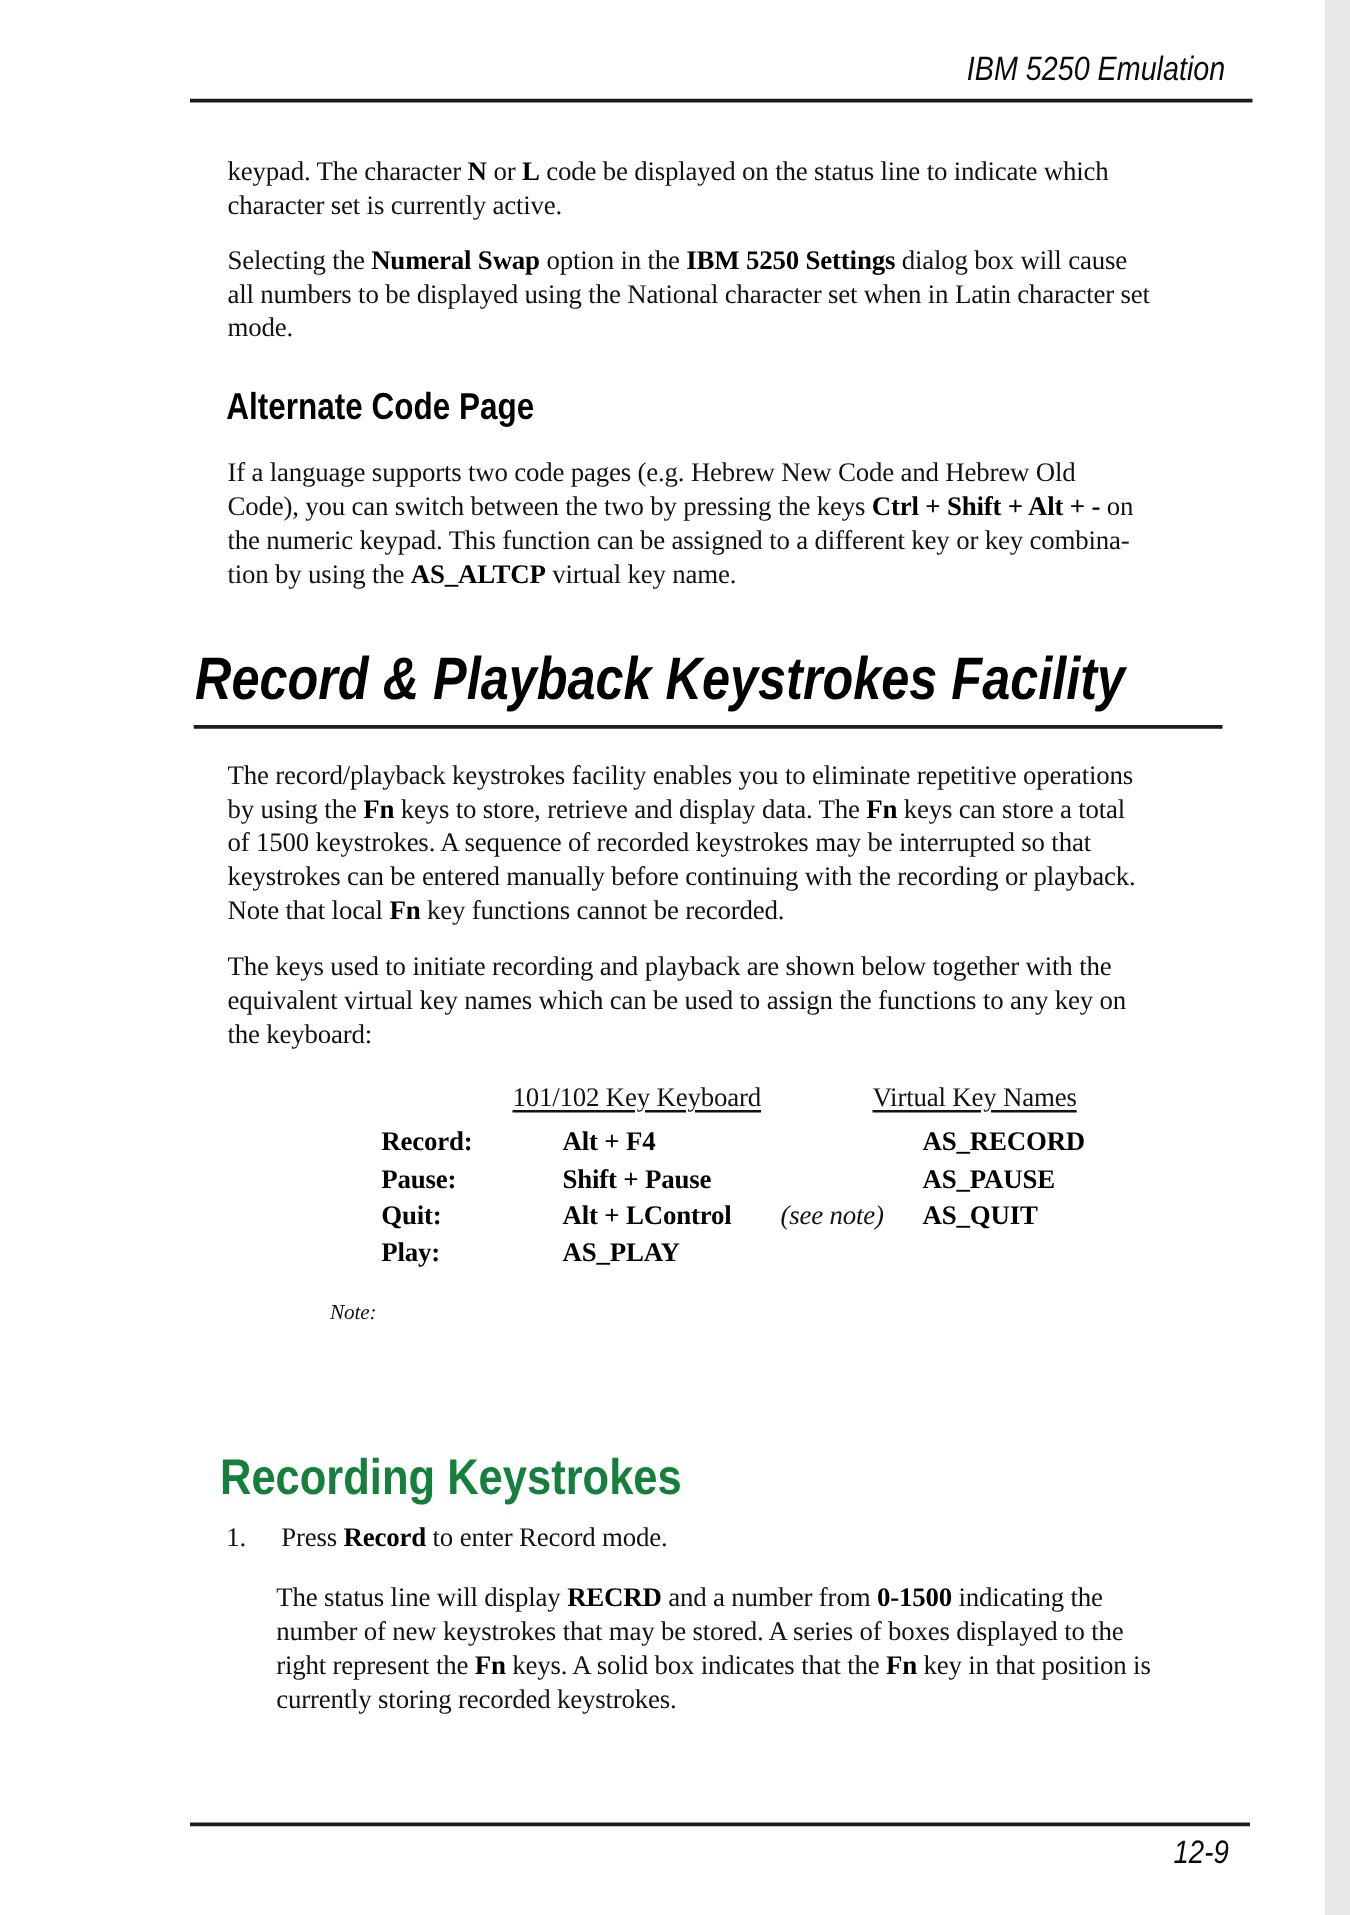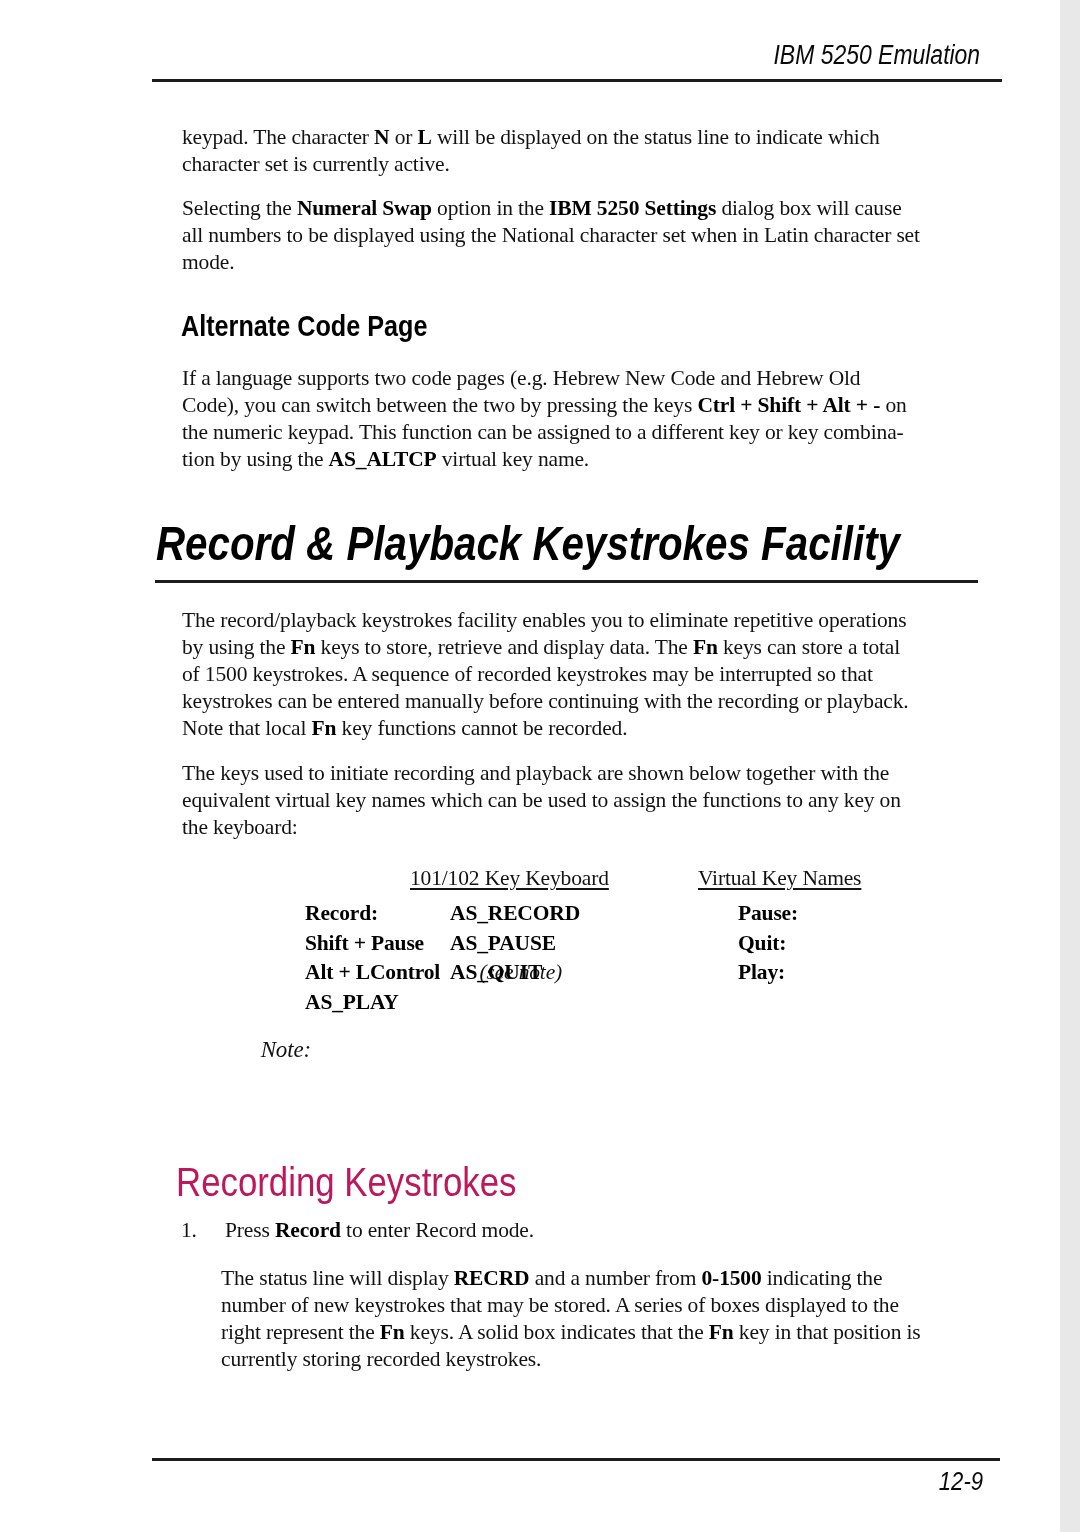--- a/index.html
+++ b/index.html
@@ -37,43 +37,43 @@
   .h-main-rule{top:580px;left:155px;width:823px;height:3px;}
   .p4{left:182px;top:607px;}
   .p5{left:182px;top:760px;}
   
   .keytable{left:265px;top:863px;display:grid;grid-template-columns:145px 288px auto;font-size:21.5px;letter-spacing:-0.15px;white-space:nowrap;}
   .keytable .hcell{line-height:30px;padding-bottom:6px;}
   .keytable .hcell span{text-decoration:underline;text-decoration-thickness:2px;text-underline-offset:3px;margin-top:12px;}
   .keytable .cell{line-height:29.5px;margin-left:40px;}
   .keytable .c-label,.keytable .c-virtual{font-weight:700;color:#000;}
   
-  .note{left:252px;top:1035px;display:flex;font-size:23px;line-height:29px;letter-spacing:-0.15px;white-space:nowrap;text-align:right;}
+  .note{left:264px;top:1035px;display:flex;font-size:17px;line-height:29px;letter-spacing:-0.15px;white-space:nowrap;}
   .note .note-label{width:59px;font-style:italic;flex:none;}
   
-  .h-rec{left:176px;top:1158px;font-size:40px;line-height:48px;font-weight:400;color:#be185d;white-space:nowrap;}
+  .h-rec{left:176px;top:1158px;font-size:40px;line-height:48px;font-weight:700;color:#15803d;white-space:nowrap;}
   .h-rec .squeeze{transform:scaleX(0.87);}
   .list1{left:181px;top:1217px;display:flex;font-size:21.5px;line-height:27px;letter-spacing:-0.15px;white-space:nowrap;}
   .list1 .num{width:44px;flex:none;}
   .p6{left:221px;top:1265px;}
   
   .footer-rule{top:1458px;left:152px;width:848px;}
   .page-num{top:1466px;right:77px;font-size:26px;line-height:30px;font-style:italic;color:#0a0a0a;white-space:nowrap;}
 </style>
 </head>
 <body>
 
 <div class="page">
 
   <div class="abs header-title sans">
     <span class="squeeze-r">IBM 5250 Emulation</span>
   </div>
   <div class="abs rule header-rule"></div>
 
-  <div class="abs body-text p1"><span>keypad. The character </span><span class="b">N</span><span> or </span><span class="b">L</span><span> will be displayed on the status line to indicate which</span><br><span>character set is currently active.</span></div>
+  <div class="abs body-text p1"><span>keypad. The character </span><span class="b">N</span><span> or </span><span class="b">L</span><span> code be displayed on the status line to indicate which</span><br><span>character set is currently active.</span></div>
   <div class="abs body-text p2"><span>Selecting the </span><span class="b">Numeral Swap</span><span> option in the </span><span class="b">IBM 5250 Settings</span><span> dialog box will cause</span><br><span>all numbers to be displayed using the National character set when in Latin character set</span><br><span>mode.</span></div>
 
   <div class="abs h-alt sans">
     <span class="squeeze">Alternate Code Page</span>
   </div>
   <div class="abs body-text p3"><span>If a language supports two code pages (e.g. Hebrew New Code and Hebrew Old</span><br><span>Code), you can switch between the two by pressing the keys </span><span class="b">Ctrl + Shift + Alt + -</span><span> on</span><br><span>the numeric keypad. This function can be assigned to a different key or key combina-</span><br><span>tion by using the </span><span class="b">AS_ALTCP</span><span> virtual key name.</span></div>
 
   <div class="abs h-main sans">
     <span class="squeeze">Record &amp; Playback Keystrokes Facility</span>
   </div>
@@ -81,20 +81,21 @@
 
   <div class="abs body-text p4"><span>The record/playback keystrokes facility enables you to eliminate repetitive operations</span><br><span>by using the </span><span class="b">Fn</span><span> keys to store, retrieve and display data. The </span><span class="b">Fn</span><span> keys can store a total</span><br><span>of 1500 keystrokes. A sequence of recorded keystrokes may be interrupted so that</span><br><span>keystrokes can be entered manually before continuing with the recording or playback.</span><br><span>Note that local </span><span class="b">Fn</span><span> key functions cannot be recorded.</span></div>
   <div class="abs body-text p5"><span>The keys used to initiate recording and playback are shown below together with the</span><br><span>equivalent virtual key names which can be used to assign the functions to any key on</span><br><span>the keyboard:</span></div>
 
   <div class="abs keytable">
     <div class="hcell"></div>
     <div class="hcell"><span>101/102 Key Keyboard</span></div>
     <div class="hcell"><span>Virtual Key Names</span></div>
 
     <div class="cell c-label">Record:</div>
+    <div class="cell c-keys"><span class="b">Alt + F4</span></div>
     <div class="cell c-virtual">AS_RECORD</div>
 
     <div class="cell c-label">Pause:</div>
     <div class="cell c-keys"><span class="b">Shift + Pause</span></div>
     <div class="cell c-virtual">AS_PAUSE</div>
 
     <div class="cell c-label">Quit:</div>
     <div class="cell c-keys"><span class="b">Alt + LControl</span><span class="i"> (see note)</span></div>
     <div class="cell c-virtual">AS_QUIT</div>
 

